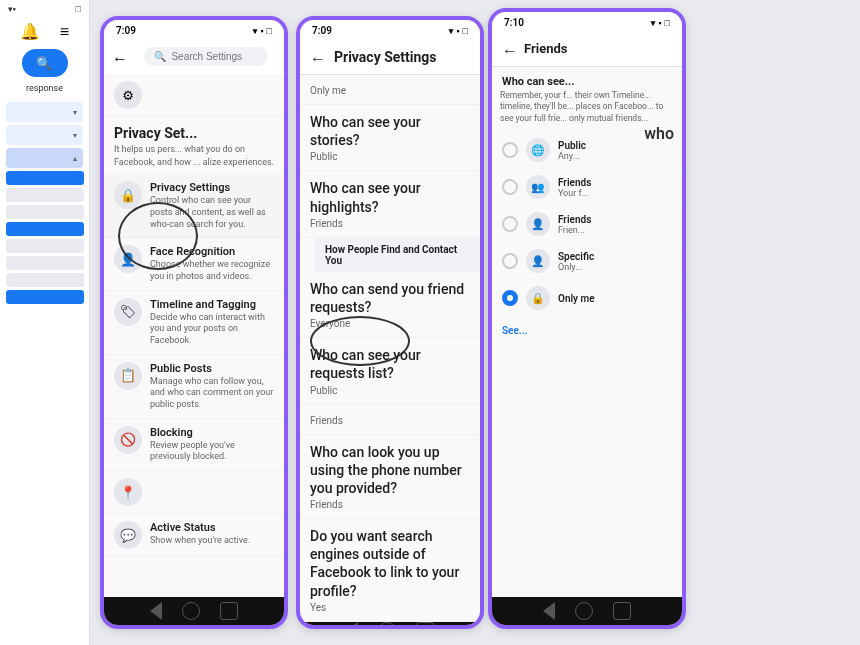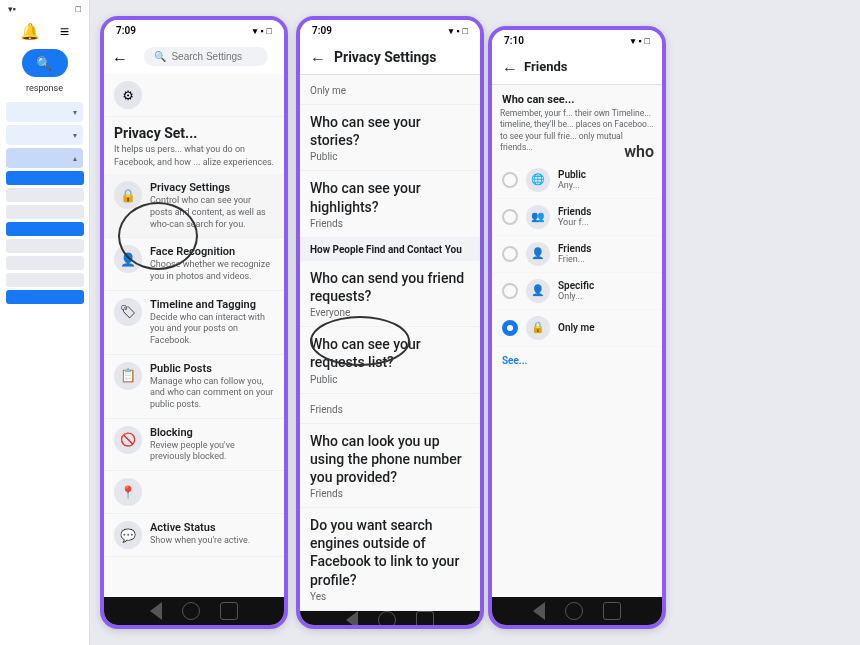--- a/index.html
+++ b/index.html
@@ -236,32 +236,33 @@
       font-size: 10px;
       color: #65676b;
       margin-top: 2px;
     }
     .section-header-bar {
       background: #f0f2f5;
       padding: 6px 10px;
       font-size: 10px;
       font-weight: 700;
       color: #1c1e21;
+      margin-left: 15px;
     }
     .circle-overlay-p3 {
       position: absolute;
       border: 2.5px solid #333;
       border-radius: 50%;
       pointer-events: none;
     }
 
     
     .panel-4 {
-      width: 178px;
-      margin: 18px 4px 8px 0;
+      width: 198px;
+      margin: 0 4px 8px 0;
     }
     .who-header {
       display: flex;
       align-items: center;
       padding: 8px 10px;
       gap: 6px;
       background: #fff;
       border-bottom: 1px solid #e0e0e0;
     }
     .who-title {

